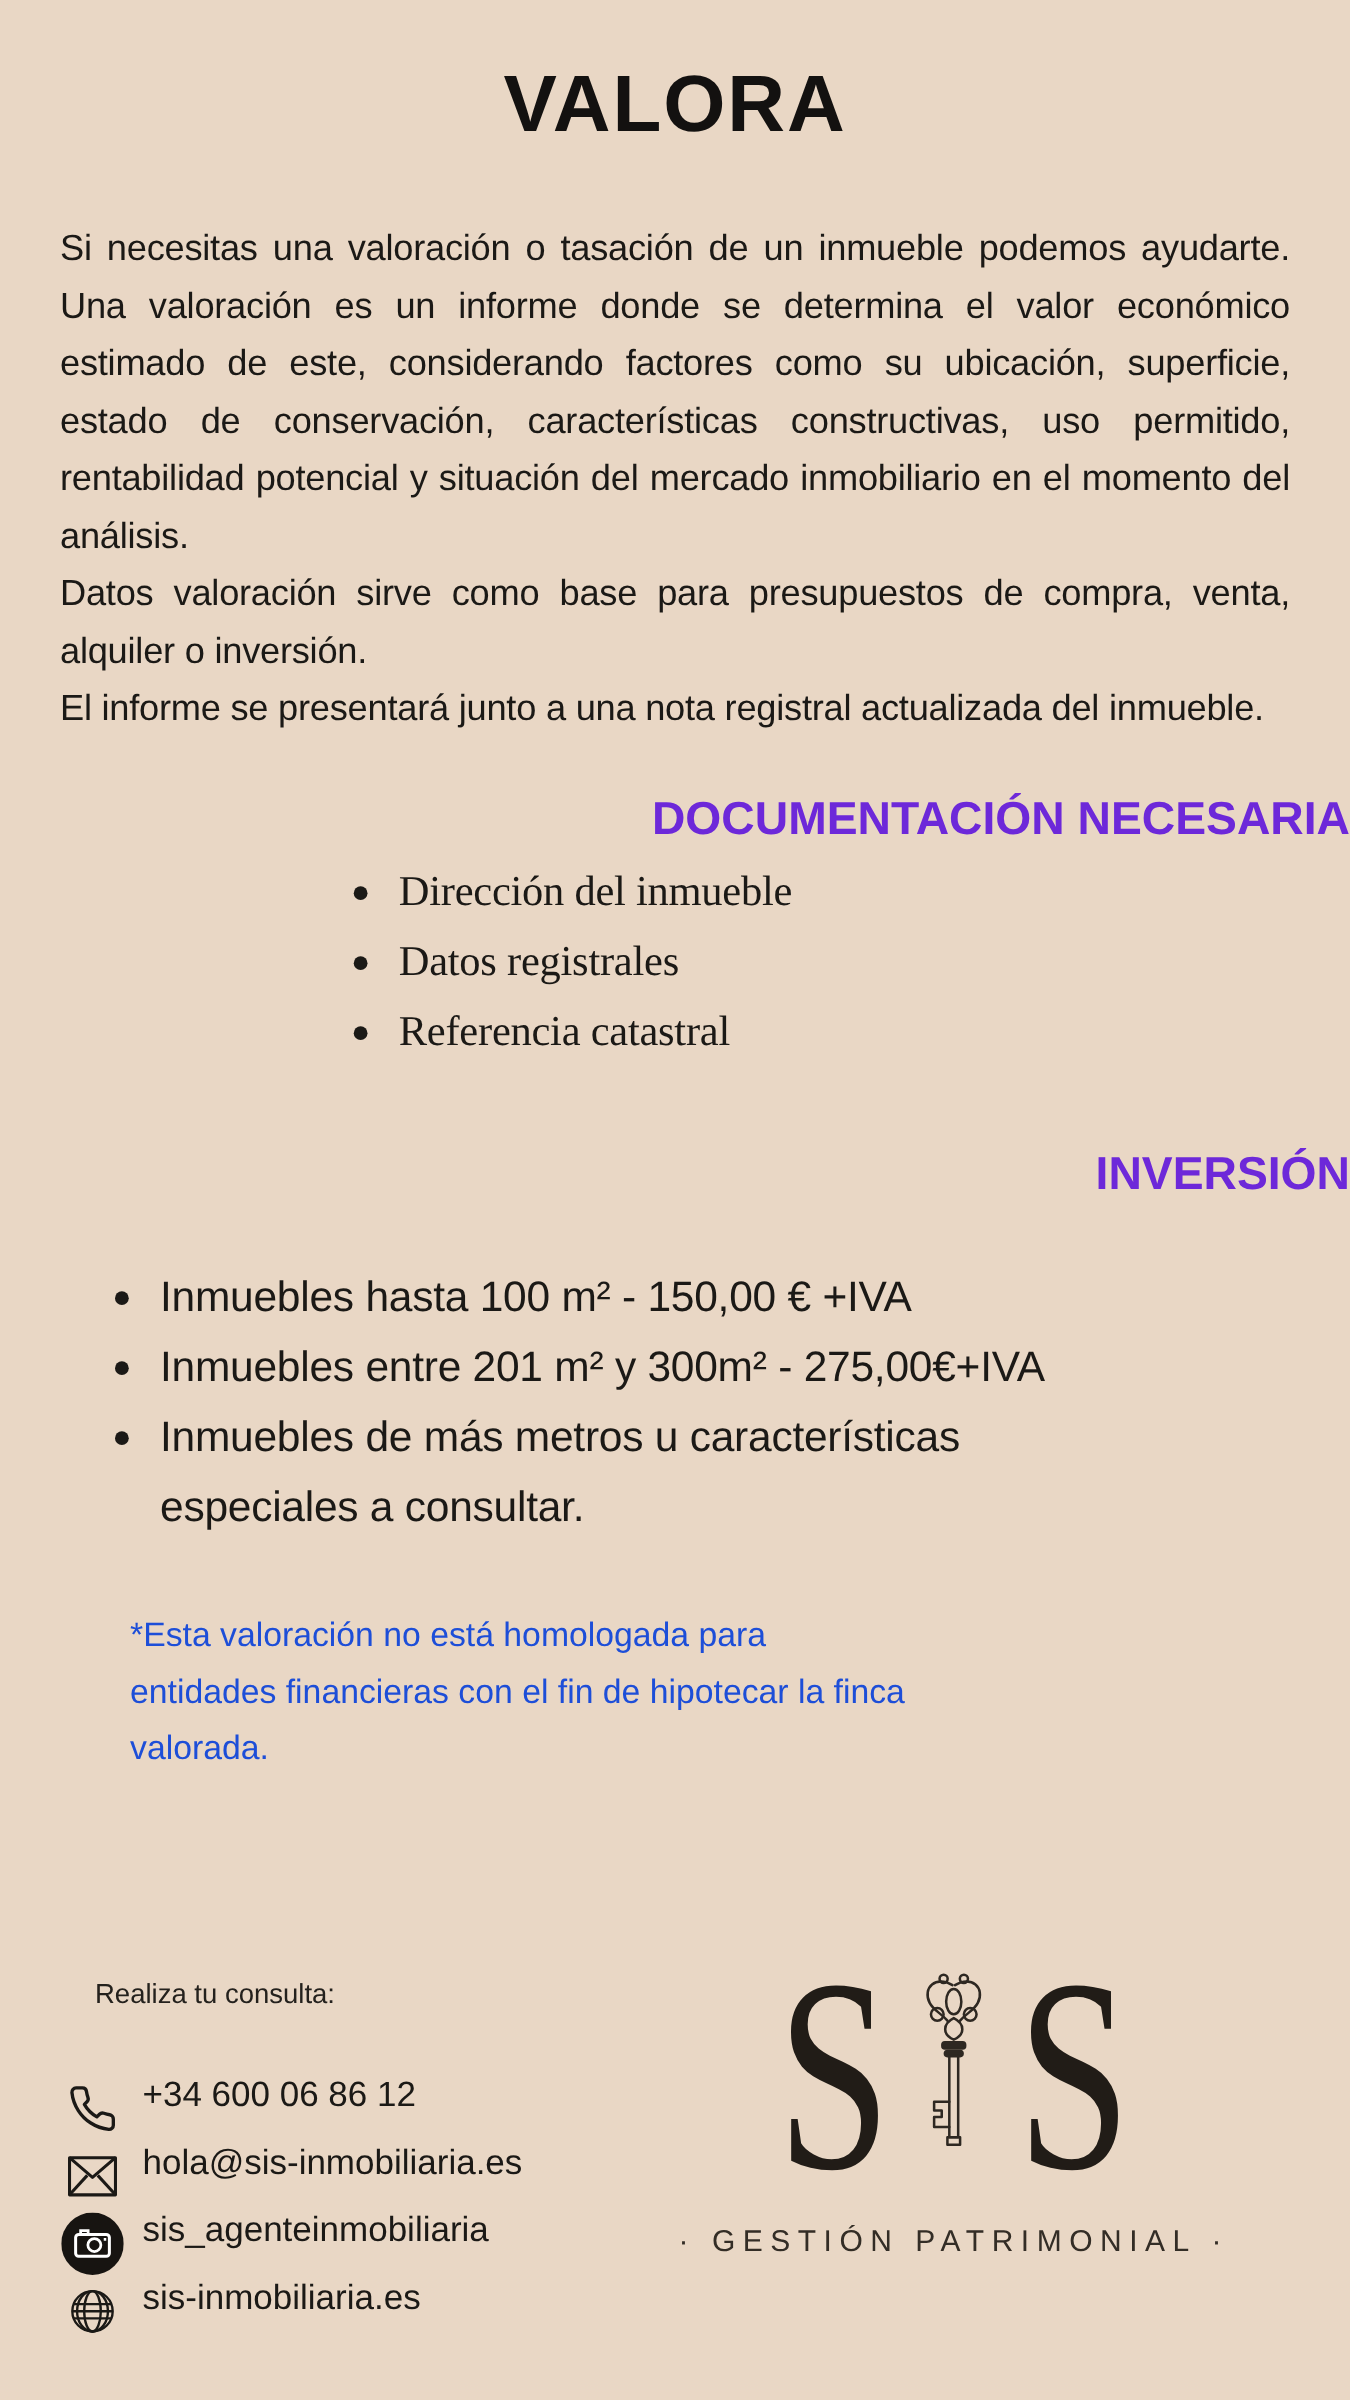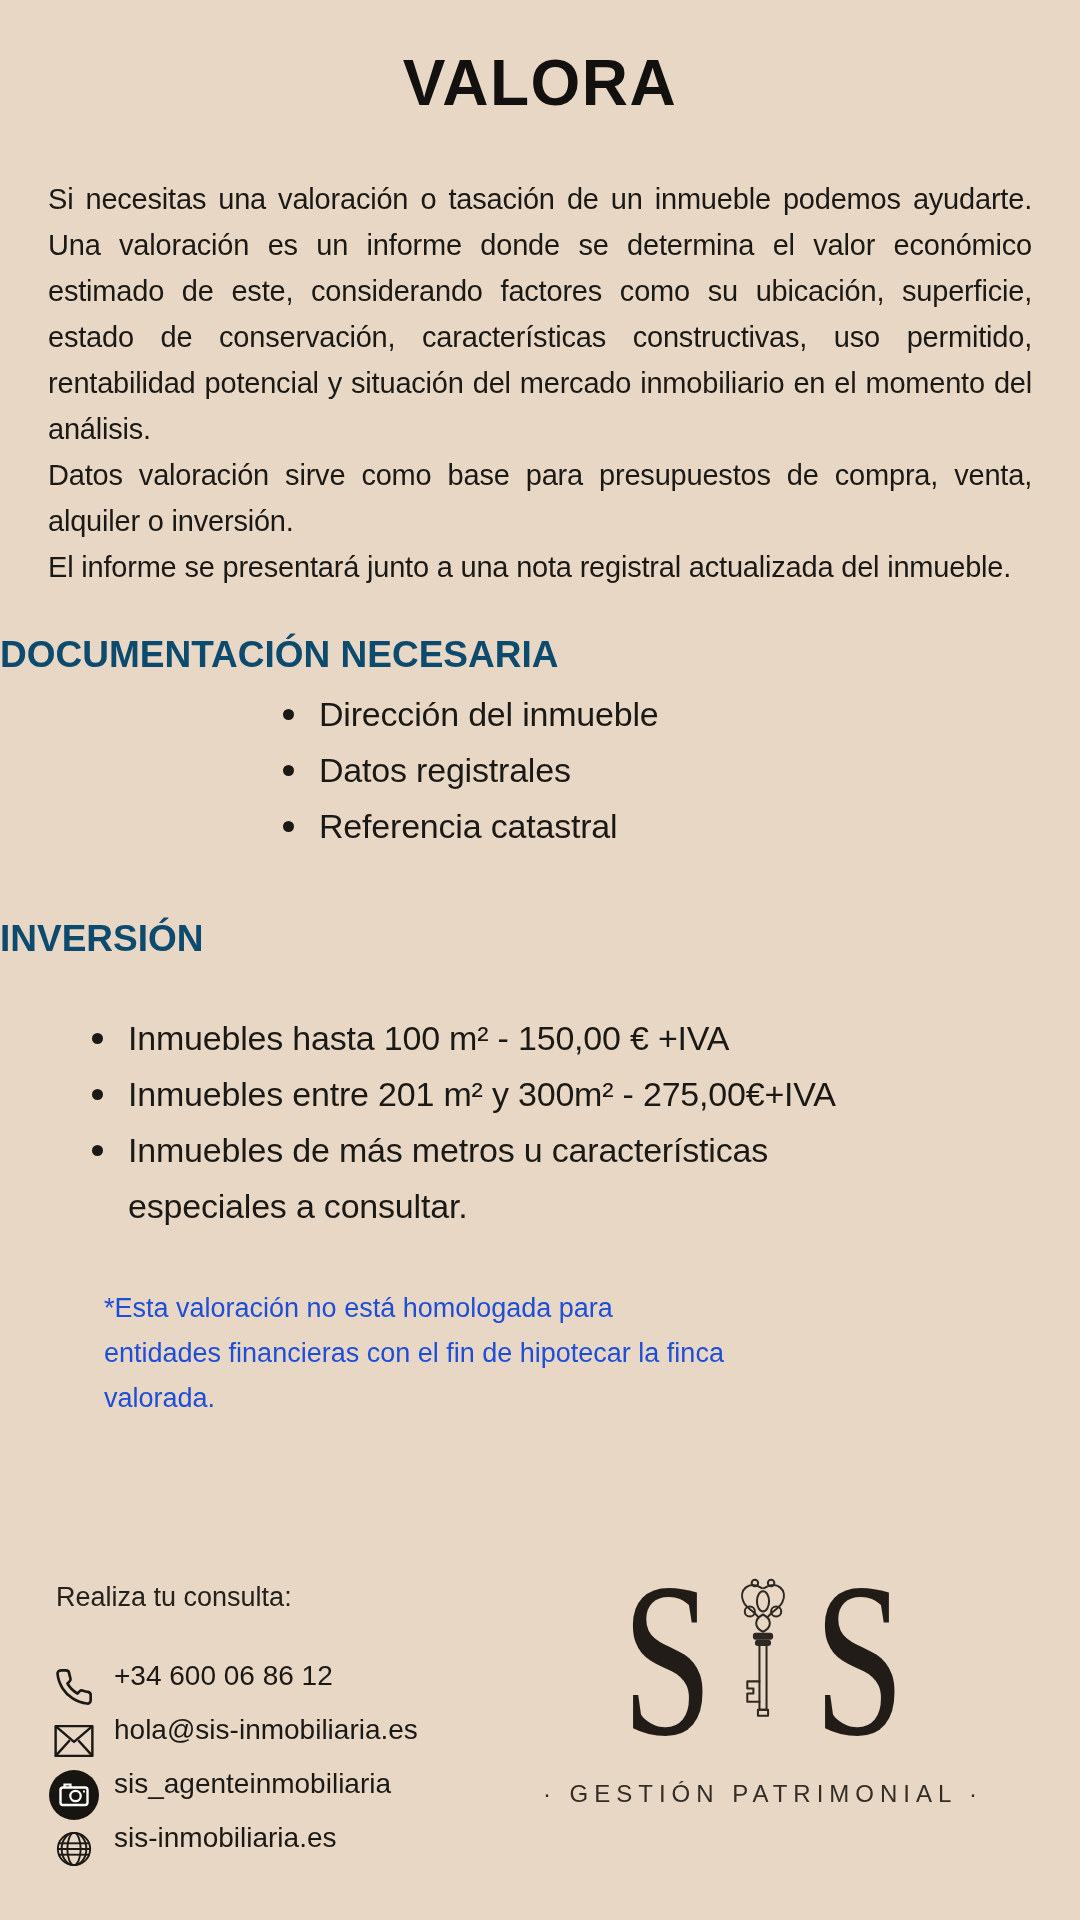--- a/index.html
+++ b/index.html
@@ -28,30 +28,30 @@
     margin:0;
     font-size:29px;
     line-height:46px;
     letter-spacing:-0.2px;
     text-align:justify;
     color:#1b1916;
   }
   
   .section-heading{
     margin:42px 0 0;
-    text-align:left;
+    text-align:right;
     font-size:37px;
     font-weight:700;
     line-height:46px;
-    color:#0c4a6e;
+    color:#6d28d9;
   }
   .section-heading.inv{margin-top:62px;}
   
   ul{list-style:none;padding:0;}
-  .doc-list{margin:8px 0 0 283px;}
+  .doc-list{margin:8px 0 0 283px;font-family:Liberation Serif, serif;}
   .inv-list{margin:48px 0 0 92px;}
   .doc-list li,.inv-list li{
     position:relative;
     display:flex;
     align-items:flex-start;
     font-size:34px;
     line-height:56px;
     letter-spacing:-0.2px;
     color:#1b1916;
   }
@@ -66,22 +66,22 @@
   
   .disclaimer{
     margin:52px 0 0 104px;
     width:628px;
     font-size:27px;
     line-height:45px;
     color:#1d4ed8;
   }
   
   .consult{
-    position:absolute;left:56px;top:1582px;
-    font-size:27px;color:#24211d;
+    position:absolute;left:76px;top:1582px;
+    font-size:22px;color:#24211d;
   }
   .contact-list{position:absolute;left:48px;top:1660px;margin:0;}
   .contact-list li{
     display:flex;
     height:54px;
     font-size:28px;color:#1b1916;
   }
   .icon-box{
     flex:0 0 52px;width:52px;
     display:flex;align-items:center;justify-content:center;

